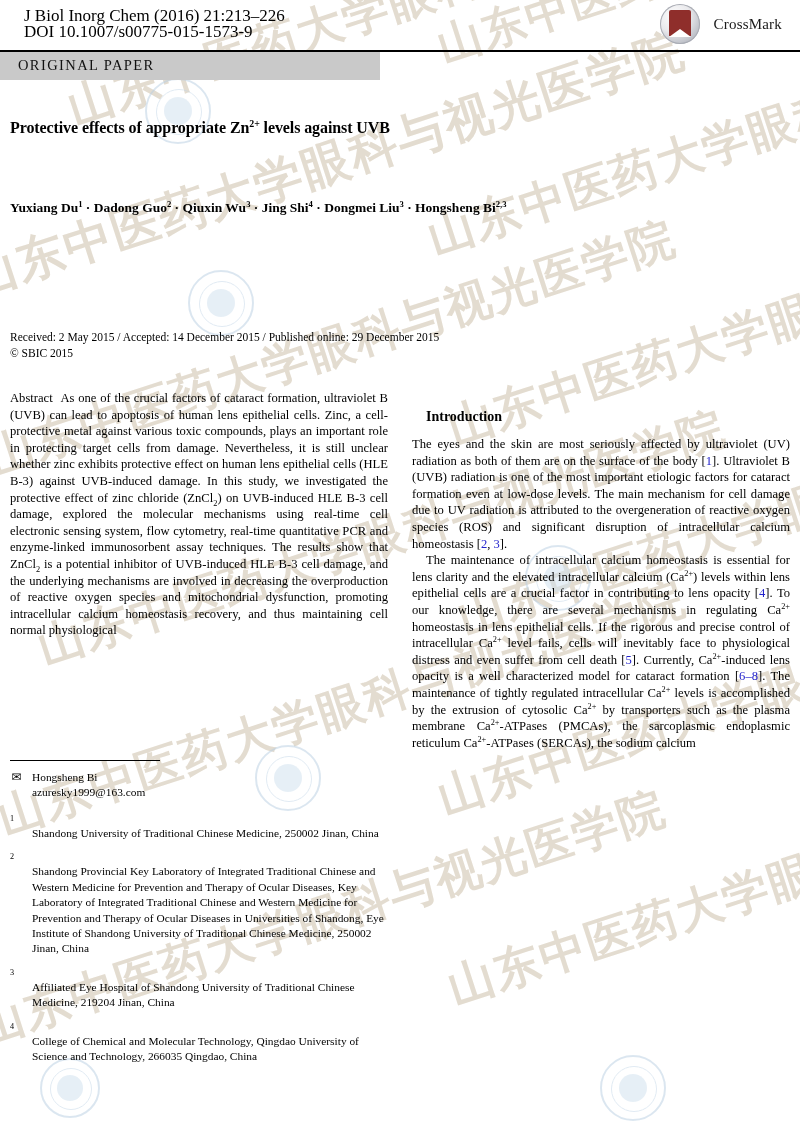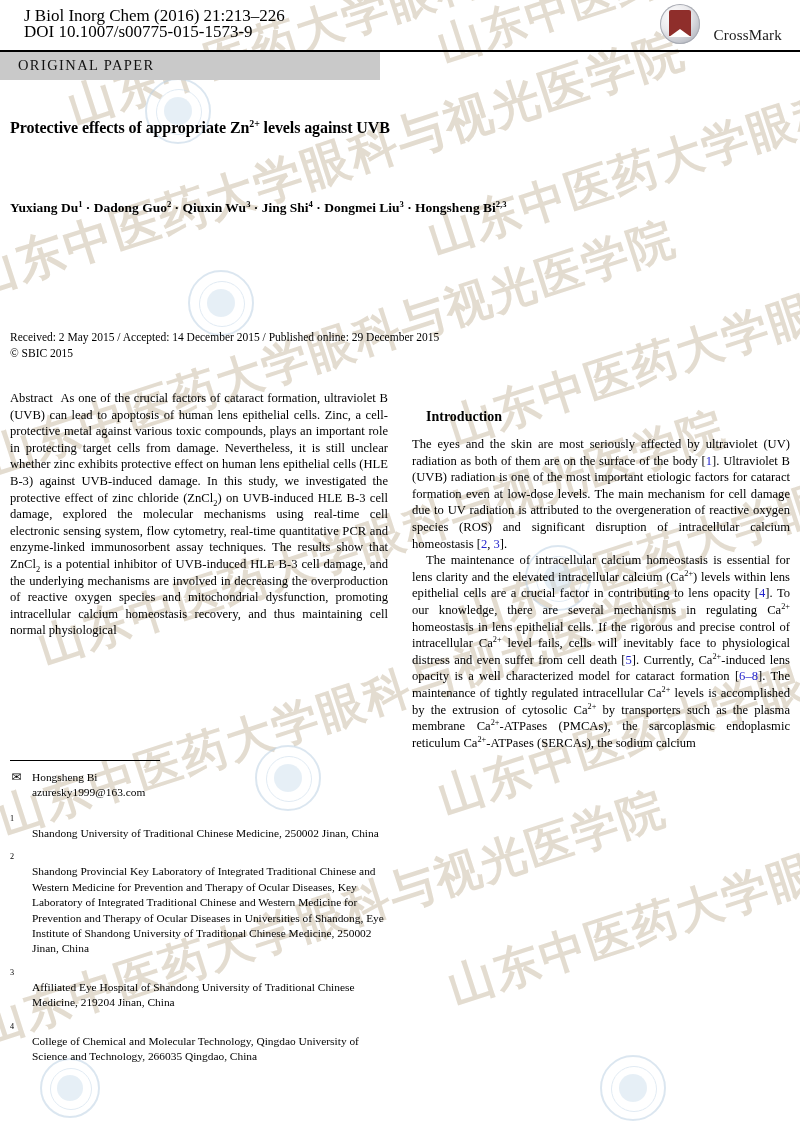--- a/index.html
+++ b/index.html
@@ -86,21 +86,21 @@
     line-height: 16px;
     font-family: "Liberation Serif", serif;
   }
   .journal-head div { white-space: nowrap; }
 
   .crossmark {
     position: absolute;
     right: 18px;
     top: 4px;
     display: flex;
-    align-items: flex-end;
+    align-items: center;
     gap: 14px;
   }
   .crossmark-badge {
     width: 40px;
     height: 40px;
     border-radius: 50%;
     background: radial-gradient(circle at 34% 30%, #fdfdfd 0%, #e9e9ec 42%, #b9bcc4 78%, #8e9099 100%);
     position: relative;
     box-shadow: 0 0 0 1px #a9acb4 inset;
   }

